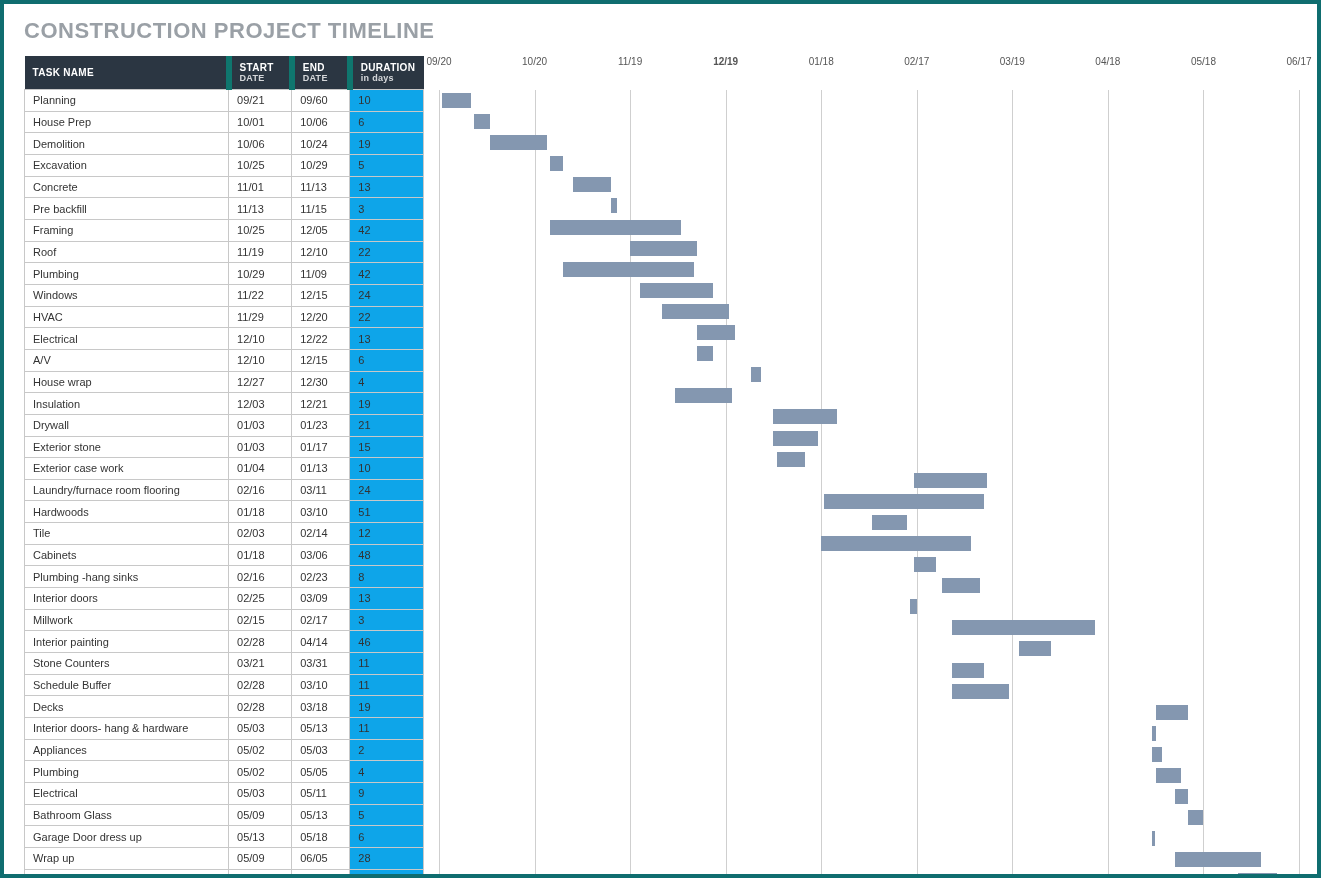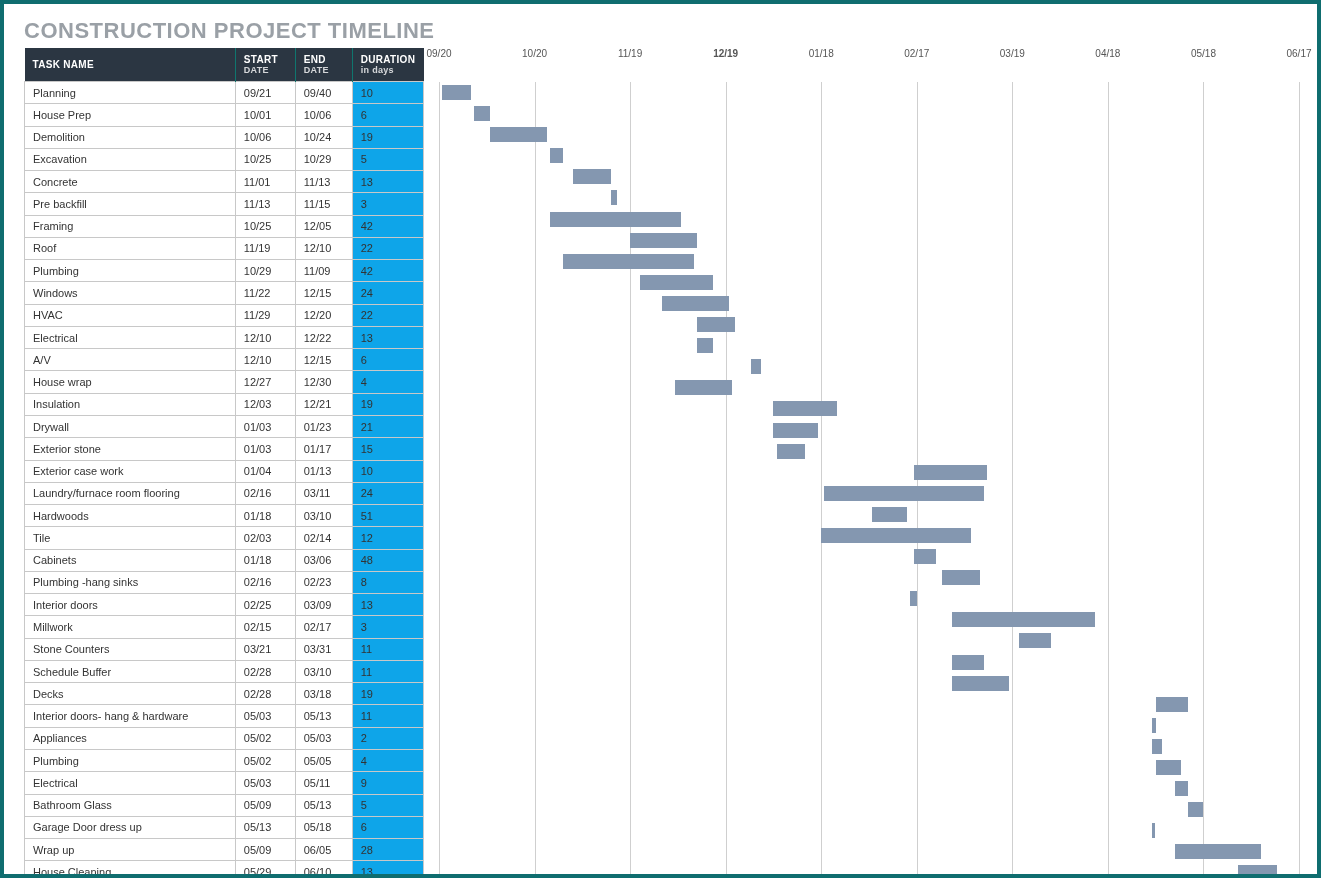--- a/index.html
+++ b/index.html
@@ -1,21 +1,21 @@
 <!DOCTYPE html>
 <html><head>
 <meta charset="utf-8">
 <style>
 html,body{margin:0;padding:0;font-family:"Segoe UI",Tahoma,Arial,sans-serif;font-size:12px;color:#333;background:#fff}
 .page{border:4px solid #0f6d6f;width:1321px;height:878px;box-sizing:border-box;overflow:hidden;position:relative}
 .inner{padding:14px 20px 20px 20px}
-h1{margin:0 0 4px 0;font-size:22px;letter-spacing:.5px;color:#9aa0a6;font-weight:700;font-family:"Segoe UI Semibold","Segoe UI",Arial}
+h1{margin:0 0 12px 0;font-size:22px;letter-spacing:.5px;color:#9aa0a6;font-weight:700;font-family:"Segoe UI Semibold","Segoe UI",Arial}
 .layout{display:flex;gap:15px}
 .tbl{width:400px;border-collapse:collapse}
-.tbl th{background:#2b3642;color:#fff;font-weight:700;font-size:10px;letter-spacing:.3px;text-align:left;padding:6px 8px;border-right:1px solid #0f766e}
+.tbl th{background:#2b3642;color:#fff;font-weight:700;font-size:10px;letter-spacing:.3px;text-align:left;padding:6px 8px;border-right:6px solid #0f766e}
 .tbl th:last-child{border-right:0}
 .tbl th .sub{display:block;font-weight:700;font-size:9px;opacity:.8}
 .tbl td{border:1px solid #c8c8c8;padding:3px 8px;font-size:11px;line-height:14px;height:14px;white-space:nowrap}
 .tbl .dur{background:#0ea5e9}
 .col-name{width:225px}
 .col-start,.col-end{width:50px}
 .col-dur{width:55px}
 .chart{flex:1;position:relative}
 .axis{position:relative;height:34px}
 .axis .tick{position:absolute;top:0;font-size:10px;color:#555;transform:translateX(-50%)}
@@ -37,21 +37,21 @@
       <th class="col-name"><span>TASK NAME</span></th>
       <th class="col-start"><span>START</span><span class="sub">DATE</span></th>
       <th class="col-end"><span>END</span><span class="sub">DATE</span></th>
       <th class="col-dur"><span>DURATION</span><span class="sub">in days</span></th>
     </tr>
           </thead>
     <tbody id="tbody">
             <tr>
               <td>Planning</td>
               <td>09/21</td>
-              <td>09/40</td>
+              <td>09/60</td>
               <td class="dur">10</td>
             </tr>
             <tr>
               <td>House Prep</td>
               <td>10/01</td>
               <td>10/06</td>
               <td class="dur">6</td>
             </tr>
             <tr>
               <td>Demolition</td>
@@ -183,20 +183,26 @@
               <td>Interior doors</td>
               <td>02/25</td>
               <td>03/09</td>
               <td class="dur">13</td>
             </tr>
             <tr>
               <td>Millwork</td>
               <td>02/15</td>
               <td>02/17</td>
               <td class="dur">3</td>
+            </tr>
+            <tr>
+              <td>Interior painting</td>
+              <td>02/28</td>
+              <td>04/14</td>
+              <td class="dur">46</td>
             </tr>
             <tr>
               <td>Stone Counters</td>
               <td>03/21</td>
               <td>03/31</td>
               <td class="dur">11</td>
             </tr>
             <tr>
               <td>Schedule Buffer</td>
               <td>02/28</td>

